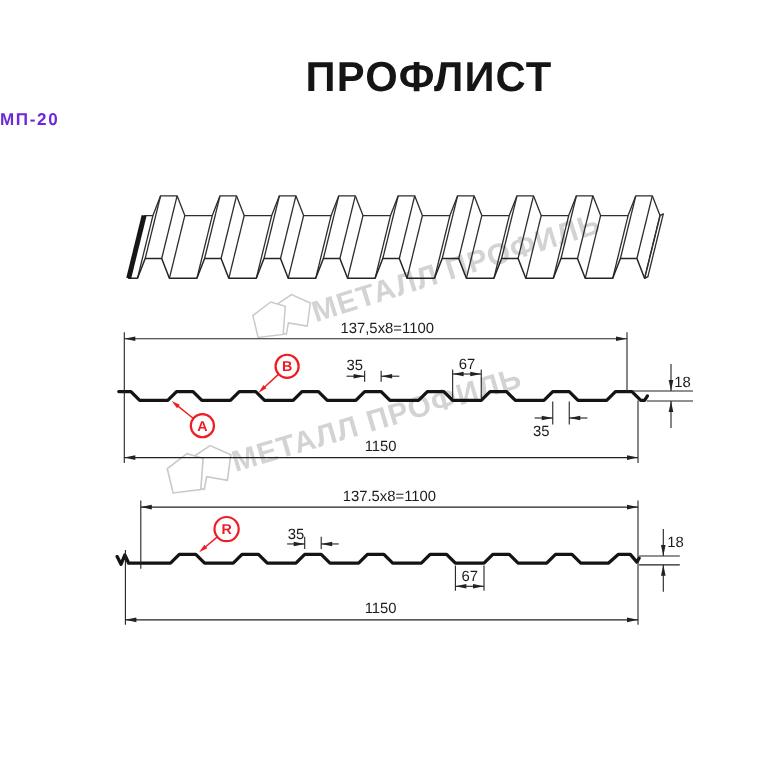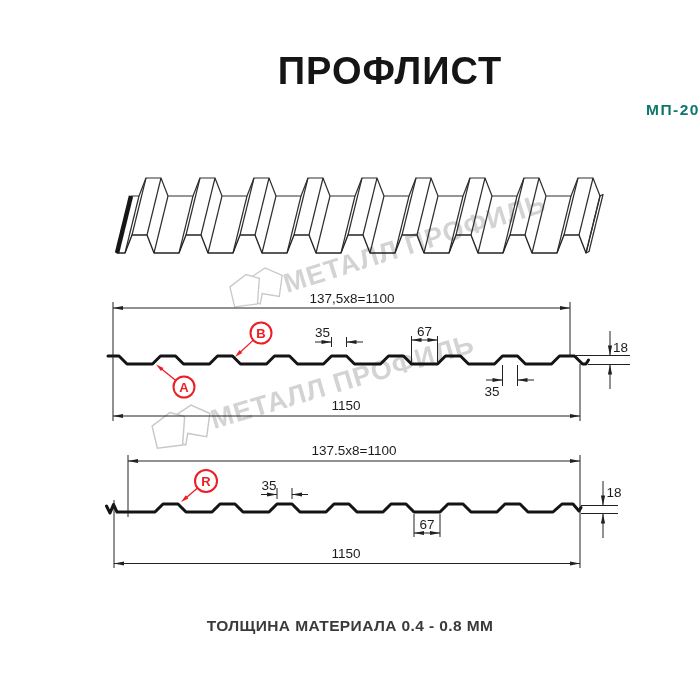--- a/index.html
+++ b/index.html
@@ -1,21 +1,21 @@
 <!DOCTYPE html>
 <html><head>
 <meta charset="utf-8">
 <style>
   html,body{margin:0;padding:0;background:#ffffff;}
   body{width:700px;height:700px;font-family:"Liberation Sans",sans-serif;}
   .stage{position:relative;width:700px;height:700px;background:#fff;overflow:hidden;}
   .title{position:absolute;top:52px;left:0;width:100%;text-align:center;
          font-size:38px;font-weight:bold;letter-spacing:1px;color:#151515;line-height:1;padding-left:40px;}
-  .subtitle{position:absolute;top:102px;left:0;width:100%;text-align:right;
-         font-size:15.5px;font-weight:bold;letter-spacing:1.5px;color:#0f766e;line-height:1;}
+  .subtitle{position:absolute;top:102px;left:0;width:100%;text-align:left;
+         font-size:15.5px;font-weight:bold;letter-spacing:1.5px;color:#6d28d9;line-height:1;}
   .footer{position:absolute;top:617px;left:0;width:100%;text-align:center;
          font-size:15.5px;font-weight:bold;letter-spacing:.4px;color:#3a3a3a;line-height:1.2;}
   svg.drawing{position:absolute;left:0;top:0;}
   svg text{font-family:"Liberation Sans",sans-serif;}
 </style>
 </head>
 <body>
 
 <div class="stage">
   <div class="title">ПРОФЛИСТ</div>
@@ -159,14 +159,13 @@
         <line x1="603" y1="538" x2="603" y2="513.5" stroke="#222222" stroke-width="1"></line>
         <polygon points="0,0 -10,-2.1 -10,2.1" transform="translate(603,513.5) rotate(-90)" fill="#222222"></polygon>
         <text x="606.5" y="497" font-size="13.5" text-anchor="start" fill="#1c1c1c">18</text>
         <line x1="197.57724648731428" y1="488.075112950656" x2="185.59422918873767" y2="498.14084748146036" stroke="#ee1c23" stroke-width="1.3"></line>
         <polygon points="0,0 -8,-2 -8,2" transform="translate(181,502) rotate(139.9697407281103)" fill="#ee1c23"></polygon>
         <circle cx="206" cy="481" r="11" fill="none" stroke="#ee1c23" stroke-width="2"></circle>
         <text x="206" y="485.5" font-size="13" text-anchor="middle" fill="#ee1c23" font-weight="bold">R</text>
       </g>
   </svg>
 
-  <div class="footer">ТОЛЩИНА МАТЕРИАЛА 0.4 - 0.8 ММ</div>
 </div>
 
 </body></html>

